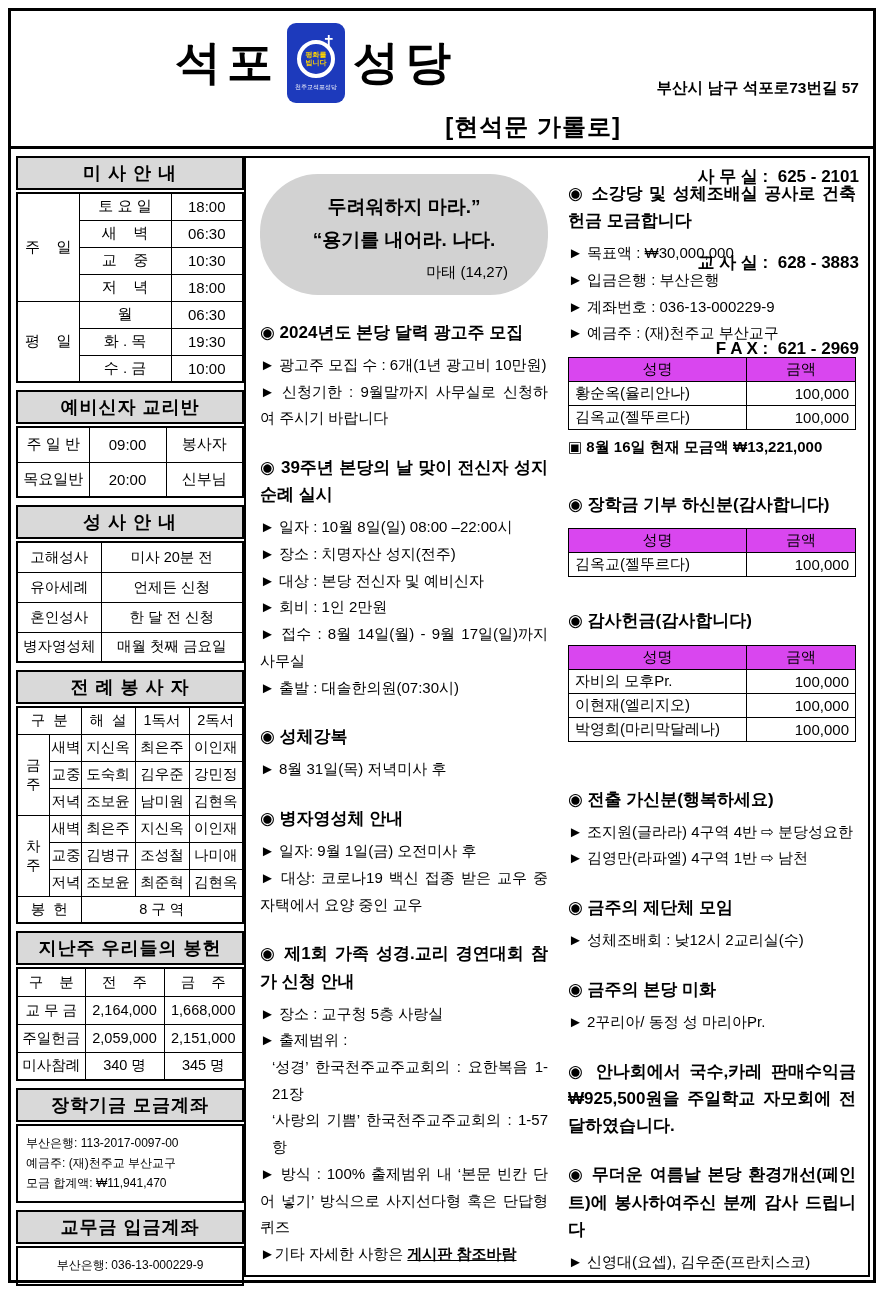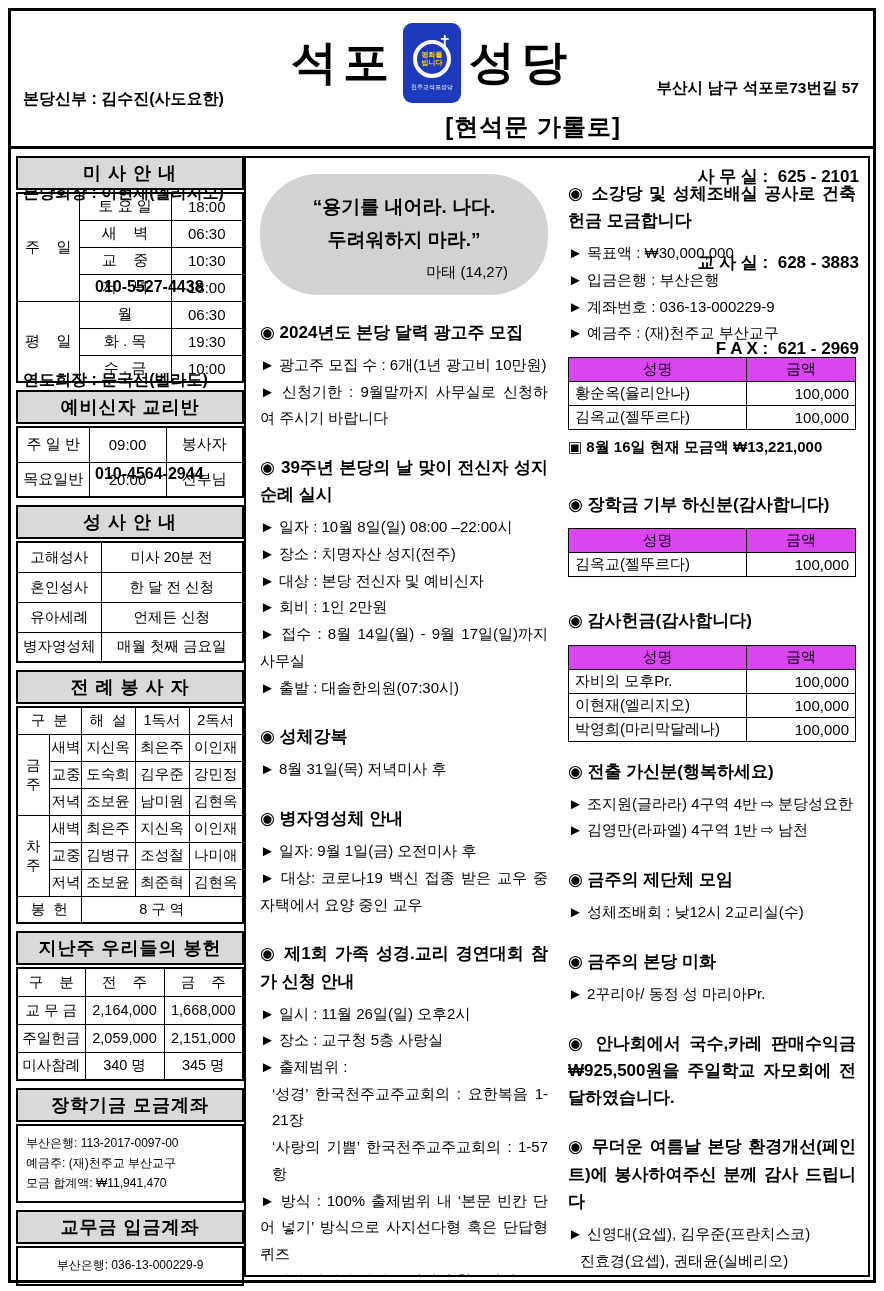--- a/index.html
+++ b/index.html
@@ -66,27 +66,20 @@
   .dtable .amt { text-align: right; border-radius: 6px; }
   .note { font-size: 15px; font-weight: bold; margin-top: 8px; text-align: justify; }
 </style>
 </head>
 <body>
 
 <div class="page">
   <div class="frame">
 
     <div class="header">
-      <div class="header-left">
-        <div>본당신부 : 김수진(사도요한)</div>
-        <div>본당회장 : 이현재(엘리지오)</div>
-        <div class="phone">010-5527-4438</div>
-        <div>연도회장 : 문국선(벨라도)</div>
-        <div class="phone">010-4564-2944</div>
-      </div>
       <div class="header-center">
         <div class="title-row">
           <span class="church-title">석포</span>
           <span class="logo">
             <span class="logo-ring">
               <span class="logo-cross">✝</span>
               <span class="logo-txt">
                 <span>평화를</span><br>
                 <span>빕니다</span>
               </span>
@@ -165,26 +158,26 @@
 
       <div class="lsec">
         <div class="ltitle">성 사 안 내</div>
         <table class="sac">
           <tbody>
               <tr>
                 <td style="width:84px">고해성사</td>
                 <td>미사 20분 전</td>
               </tr>
           <tr>
+                <td>유아세례</td>
+                <td>언제든 신청</td>
+              </tr>
+          <tr>
                 <td>혼인성사</td>
                 <td>한 달 전 신청</td>
-              </tr>
-          <tr>
-                <td>유아세례</td>
-                <td>언제든 신청</td>
               </tr>
           <tr>
                 <td>병자영성체</td>
                 <td>매월 첫째 금요일</td>
               </tr>
         </tbody>
           </table>
       </div>
 
       <div class="lsec">
@@ -287,22 +280,22 @@
 
         </div>
       </div>
 
     </div>
 
     <div class="main">
 
       <div class="col">
         <div class="quote">
+          <div>두려워하지 마라.”</div>
           <div>“용기를 내어라. 나다.</div>
-          <div>두려워하지 마라.”</div>
           <div class="quote-ref">마태 (14,27)</div>
         </div>
 
         <div class="h first">◉  2024년도 본당 달력 광고주 모집</div>
         <div class="bl">► 광고주 모집 수 : 6개(1년 광고비 10만원)</div>
         <div class="bl">► 신청기한 : 9월말까지 사무실로 신청하여 주시기 바랍니다</div>
 
         <div class="h">◉  39주년 본당의 날 맞이 전신자 성지순례 실시</div>
         <div class="bl">► 일자 : 10월 8일(일) 08:00 –22:00시</div>
         <div class="bl">► 장소 : 치명자산 성지(전주)</div>
@@ -312,21 +305,20 @@
         <div class="bl">► 출발 : 대솔한의원(07:30시)</div>
 
         <div class="h">◉  성체강복</div>
         <div class="bl">► 8월 31일(목) 저녁미사 후</div>
 
         <div class="h">◉  병자영성체 안내</div>
         <div class="bl">► 일자: 9월 1일(금) 오전미사 후</div>
         <div class="bl">► 대상: 코로나19 백신 접종 받은 교우 중 자택에서 요양 중인 교우</div>
 
         <div class="h">◉  제1회 가족 성경.교리 경연대회 참가 신청 안내</div>
-        <div class="bl">► 일시 : 11월 26일(일) 오후2시</div>
         <div class="bl">► 장소 : 교구청 5층 사랑실</div>
         <div class="bl">► 출제범위 :</div>
         <div class="bl indent">‘성경’  한국천주교주교회의 : 요한복음 1-21장</div>
         <div class="bl indent">‘사랑의 기쁨’ 한국천주교주교회의 : 1-57항</div>
         <div class="bl">► 방식 : 100% 출제범위 내 ‘본문 빈칸 단어 넣기’ 방식으로 사지선다형 혹은 단답형 퀴즈</div>
         <div class="bl strongline">
           <span>►기타 자세한 사항은 </span><b>게시판 참조바람</b>
         </div>
       </div>
 
@@ -383,21 +375,21 @@
             <td class="name">이현재(엘리지오)</td>
             <td class="amt">100,000</td>
           </tr>
           <tr>
             <td class="name">박영희(마리막달레나)</td>
             <td class="amt">100,000</td>
           </tr>
         </tbody>
           </table>
 
-        <div class="h" style="margin-top:16px">◉  전출 가신분(행복하세요)</div>
+        <div class="h" style="margin-top:44px">◉  전출 가신분(행복하세요)</div>
         <div class="bl">► 조지원(글라라) 4구역 4반 ⇨ 분당성요한</div>
         <div class="bl">► 김영만(라파엘) 4구역 1반 ⇨ 남천</div>
 
         <div class="h">◉  금주의 제단체 모임</div>
         <div class="bl">► 성체조배회 : 낮12시 2교리실(수)</div>
 
         <div class="h">◉  금주의 본당 미화</div>
         <div class="bl">► 2꾸리아/ 동정 성 마리아Pr.</div>
 
         <div class="h">◉  안나회에서 국수,카레 판매수익금 ₩925,500원을 주일학교 자모회에 전달하였습니다.</div>

